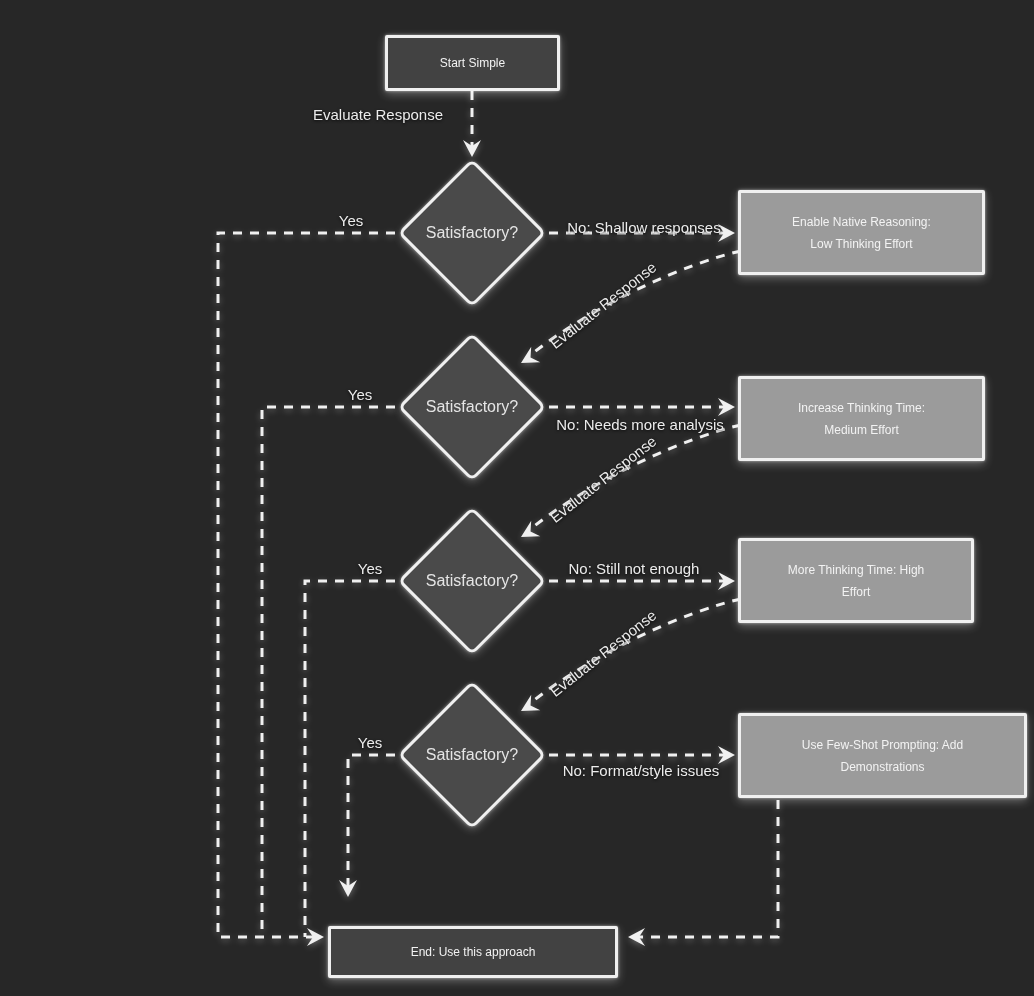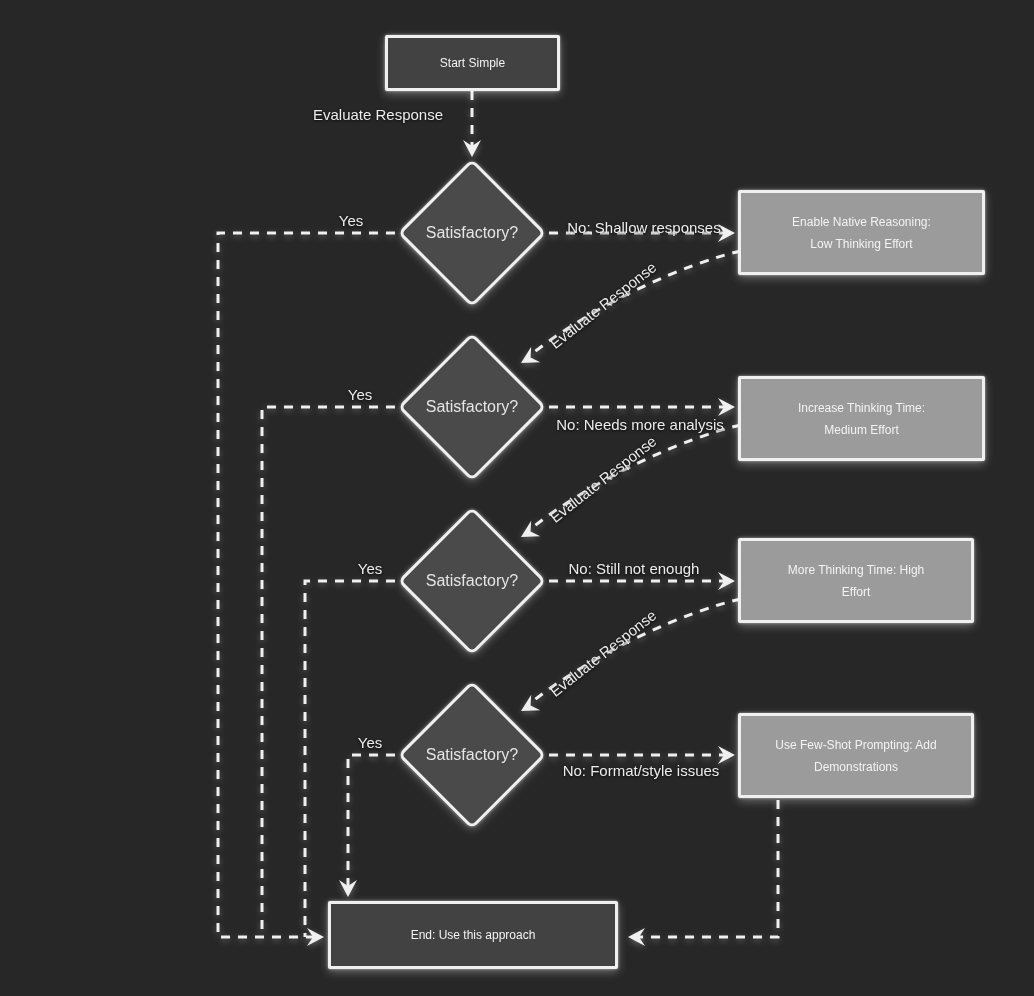--- a/index.html
+++ b/index.html
@@ -128,24 +128,24 @@
 
   <div class="diamond" style="left:472px; top:581px;"></div>
   <div class="diamond-label" style="left:472px; top:581px;">Satisfactory?</div>
 
   <div class="node light" style="left:738px; top:538px; width:236px; height:85px;">More Thinking Time: High
 Effort</div>
 
   <div class="diamond" style="left:472px; top:755px;"></div>
   <div class="diamond-label" style="left:472px; top:755px;">Satisfactory?</div>
 
-  <div class="node light" style="left:738px; top:713px; width:236px; height:85px;">Use Few-Shot Prompting: Add
+  <div class="node light" style="left:738px; top:713px; width:289px; height:85px;">Use Few-Shot Prompting: Add
 Demonstrations</div>
 
-  <div class="node dark" style="left:328px; top:901px; width:290px; height:68px;">End: Use this approach</div>
+  <div class="node dark" style="left:328px; top:926px; width:290px; height:52px;">End: Use this approach</div>
 
   <div class="elabel" style="left:378px; top:114px;">Evaluate Response</div>
 
   <div class="elabel" style="left:351px; top:220px;">Yes</div>
   <div class="elabel" style="left:360px; top:394px;">Yes</div>
   <div class="elabel" style="left:370px; top:568px;">Yes</div>
   <div class="elabel" style="left:370px; top:742px;">Yes</div>
 
   <div class="elabel" style="left:644px; top:227px;">No: Shallow responses</div>
   <div class="elabel" style="left:640px; top:394px;margin-top:30px;">No: Needs more analysis</div>

